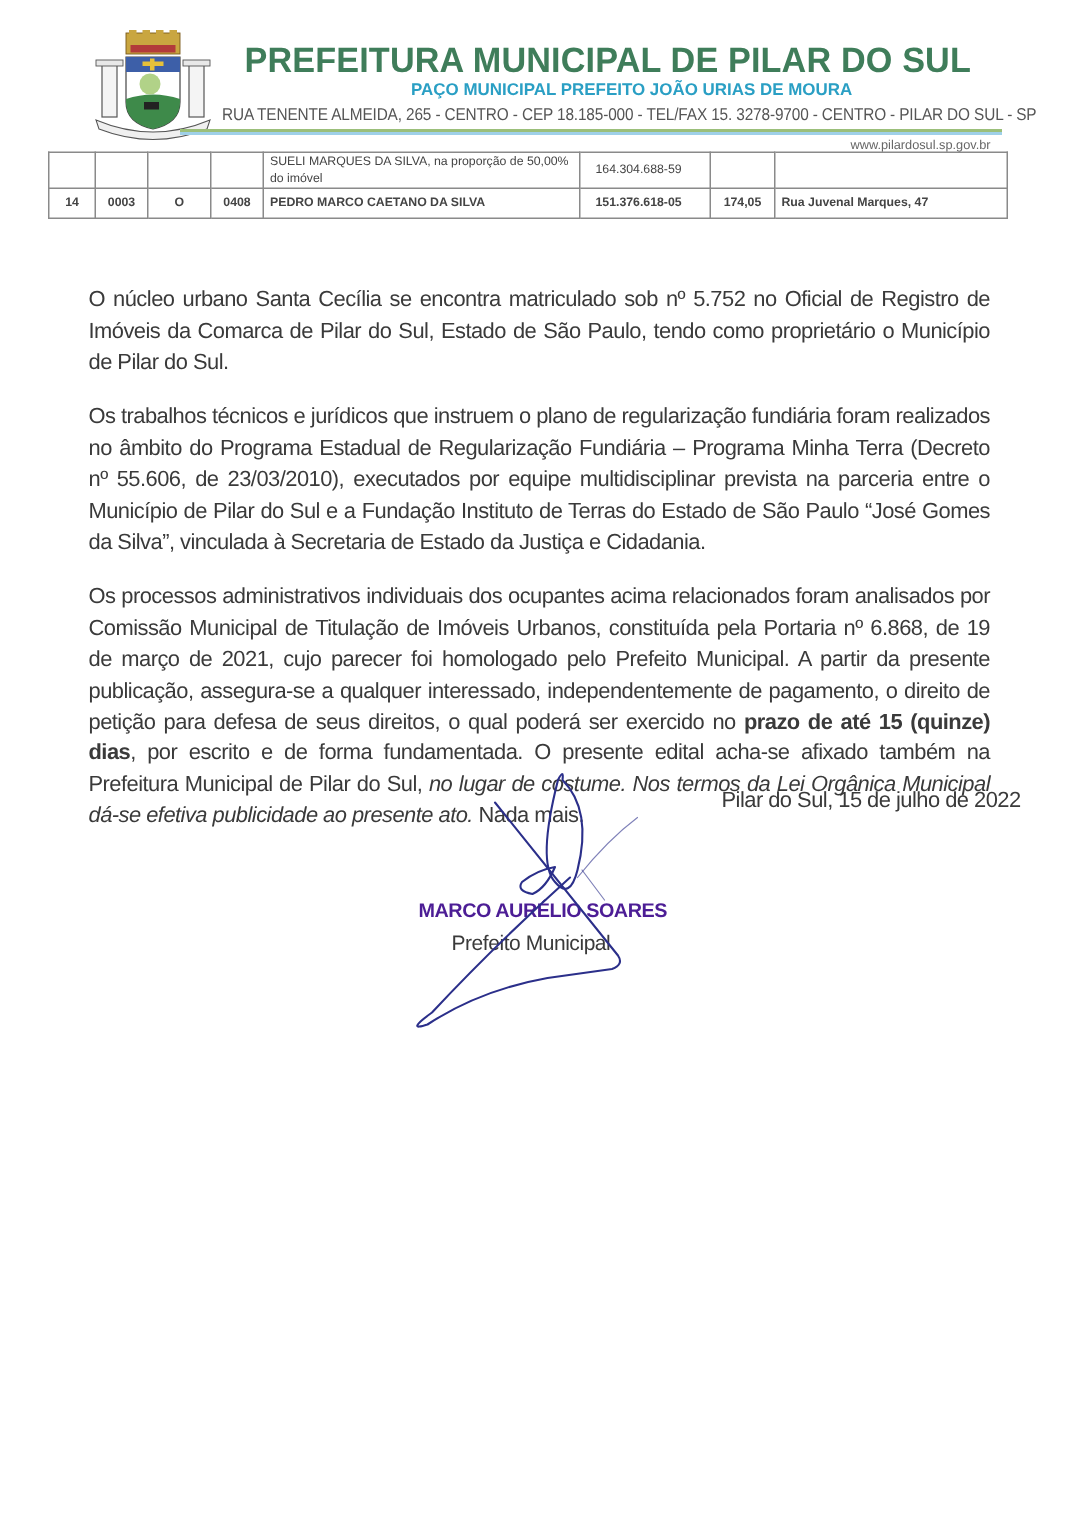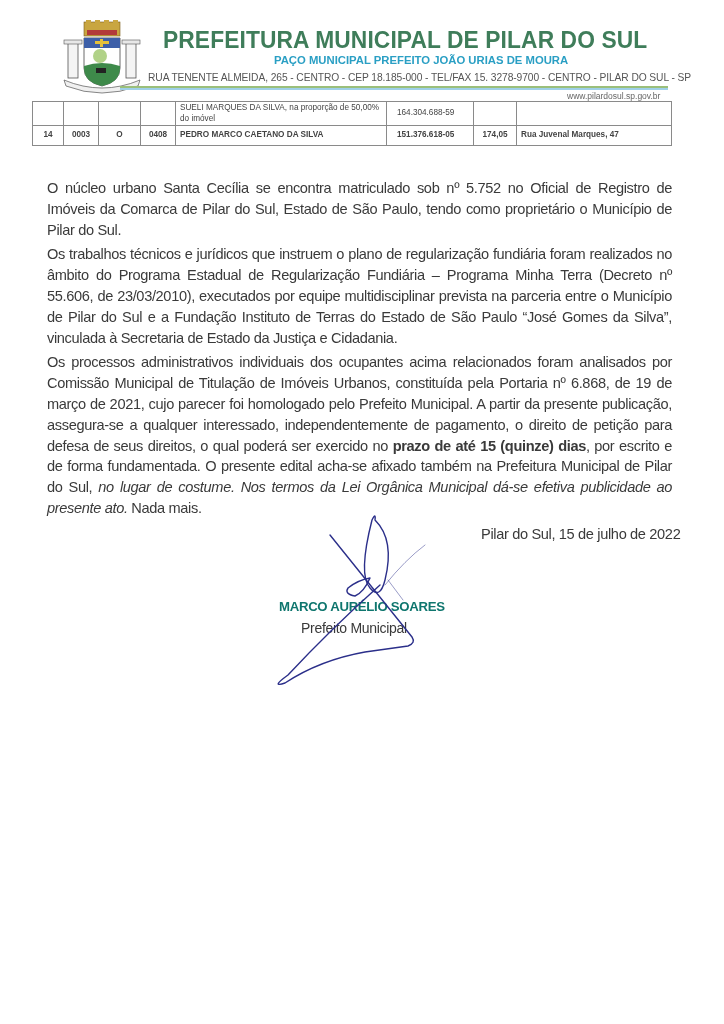--- a/index.html
+++ b/index.html
@@ -25,27 +25,27 @@
   .c-quadra { width:26px; text-align:center; }
   .c-tipo { width:33px; text-align:center; }
   .c-lote { width:26px; text-align:center; }
   .c-name { width:202px; }
   .c-cpf { width:72px; padding-left:10px !important;margin-top:12px; }
   .c-area { width:34px; text-align:center; }
   .c-addr { }
 
   
   #body-text { left:43px; top:174px; width:633px; font-size:14.6px; line-height:20.8px; color:#3a3a3a; text-align:justify; font-family:"Liberation Sans", sans-serif; letter-spacing:-0.35px; word-spacing:0px; }
-  #body-text p { margin:4px; }
+  #body-text p { margin:16px; }
   .em { font-style:italic; }
   .strong { font-weight:bold; }
 
   
   #date-line { left:481px; top:508px; font-size:14.6px; color:#3a3a3a; letter-spacing:-0.35px; white-space:nowrap;margin-top:18px; }
-  #signer-name { left:279px; top:599px; font-size:13.2px; font-weight:bold; color:#0f766e; letter-spacing:-0.3px; white-space:nowrap; }
+  #signer-name { left:279px; top:599px; font-size:13.2px; font-weight:bold; color:#4c1d95; letter-spacing:-0.3px; white-space:nowrap; }
   #signer-role { left:301px; top:620px; font-size:14px; color:#3a3a3a; letter-spacing:-0.3px; white-space:nowrap; }
   #signature { left:240px; top:500px; width:200px; height:200px; pointer-events:none; }
 </style>
 </head>
 <body>
 
 <div class="abs" id="logo">
   <svg width="84" height="74" viewBox="0 0 84 74">
 
     <rect x="24" y="2" width="36" height="14" fill="#c9a640" stroke="#7a5a1a" stroke-width="0.6"></rect>

